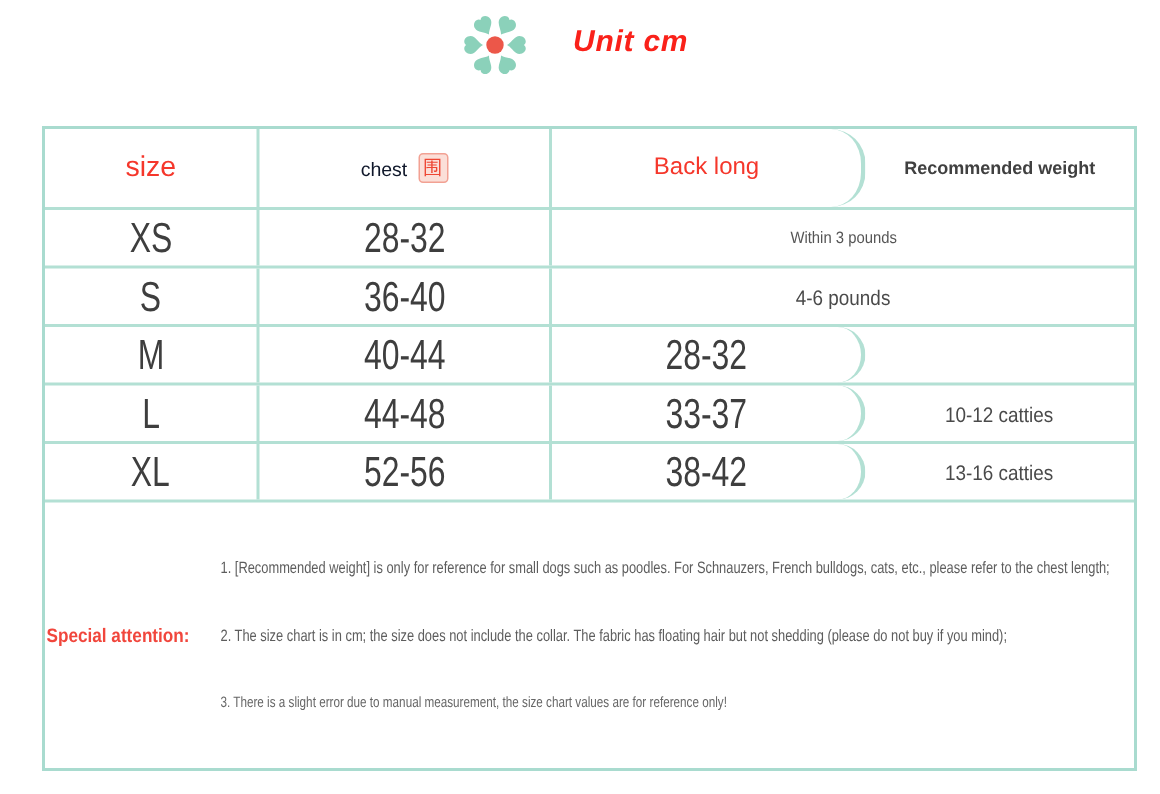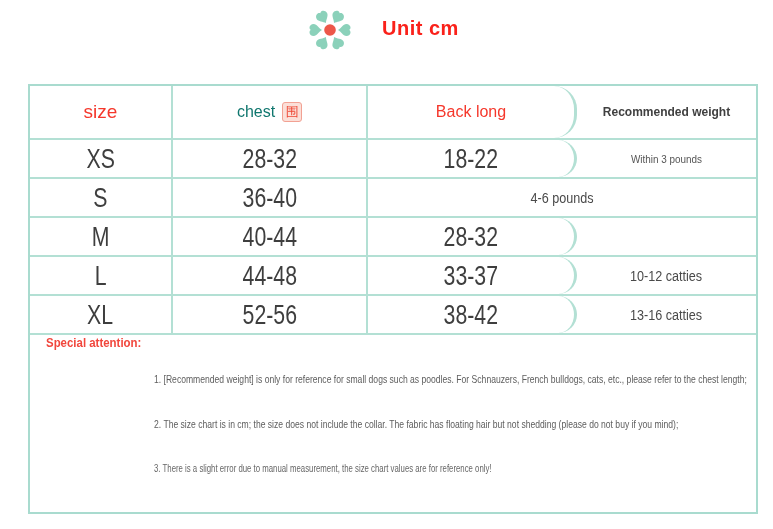--- a/index.html
+++ b/index.html
@@ -26,20 +26,21 @@
   }
   .unit-label {
     position: absolute;
     left: 382px;
     top: 17px;
     font-size: 20px;
     font-weight: bold;
     color: #fa211a;
     letter-spacing: 0.5px;
     white-space: nowrap;
+    font-style: italic;
   }
 
   
   .chart-box {
     position: absolute;
     left: 28px;
     top: 84px;
     width: 730px;
     height: 430px;
     box-sizing: border-box;
@@ -62,21 +63,21 @@
     box-sizing: border-box;
     overflow: hidden;
   }
   .c1 { width: 143px; border-right: 2px solid #b3e0d4; }
   .c2 { width: 195px; border-right: 2px solid #b3e0d4; }
   .c3 { width: 209px; border-right: 3px solid #b3e0d4; border-radius: 23px; }
   .c4 { flex: 1; }
 
   
   .h-size   { font-size: 19px; color: #f5372b; }
-  .h-chest  { font-size: 16px; color: #0f766e; }
+  .h-chest  { font-size: 13px; color: #0f172a; }
   .h-back   { font-size: 16px; color: #f5372b; }
   .h-weight { font-size: 12px; font-weight: bold; color: #404040; }
   .stamp {
     display: inline-block;
     width: 18px;
     height: 18px;
     line-height: 18px;
     margin-left: 7px;
     text-align: center;
     font-size: 13px;
@@ -105,21 +106,22 @@
 
   
   .notes-row {
     flex: 1;
     display: flex;
     border-bottom: none;
   }
   .notes-label-cell {
     flex: 0 0 117px;
     display: flex;
-    padding-left: 16px;
+    align-items: center;
+    padding-left: 1px;
     box-sizing: border-box;
   }
   .notes-label {
     display: inline-block;
     font-size: 13px;
     font-weight: bold;
     color: #f1463c;
     transform: scaleX(0.88);
     transform-origin: left center;
     white-space: nowrap;
@@ -178,23 +180,20 @@
       </div>
     </div>
 
     <div class="trow data-row">
       <div class="cell c1">
           <span class="big">XS</span>
         </div>
       <div class="cell c2">
           <span class="big">28-32</span>
         </div>
-      <div class="cell c3">
-          <span class="big">18-22</span>
-        </div>
       <div class="cell c4">
           <span class="weight-txt small">Within 3 pounds</span>
         </div>
     </div>
 
     <div class="trow data-row">
       <div class="cell c1">
           <span class="big">S</span>
         </div>
       <div class="cell c2">

